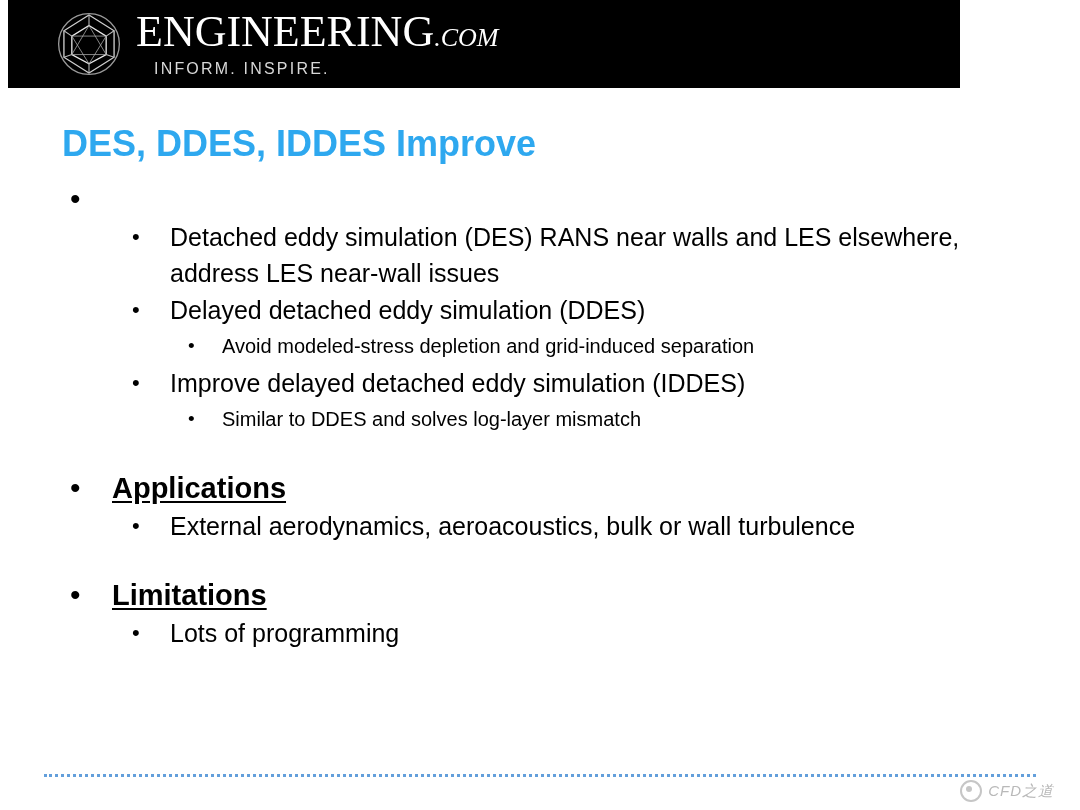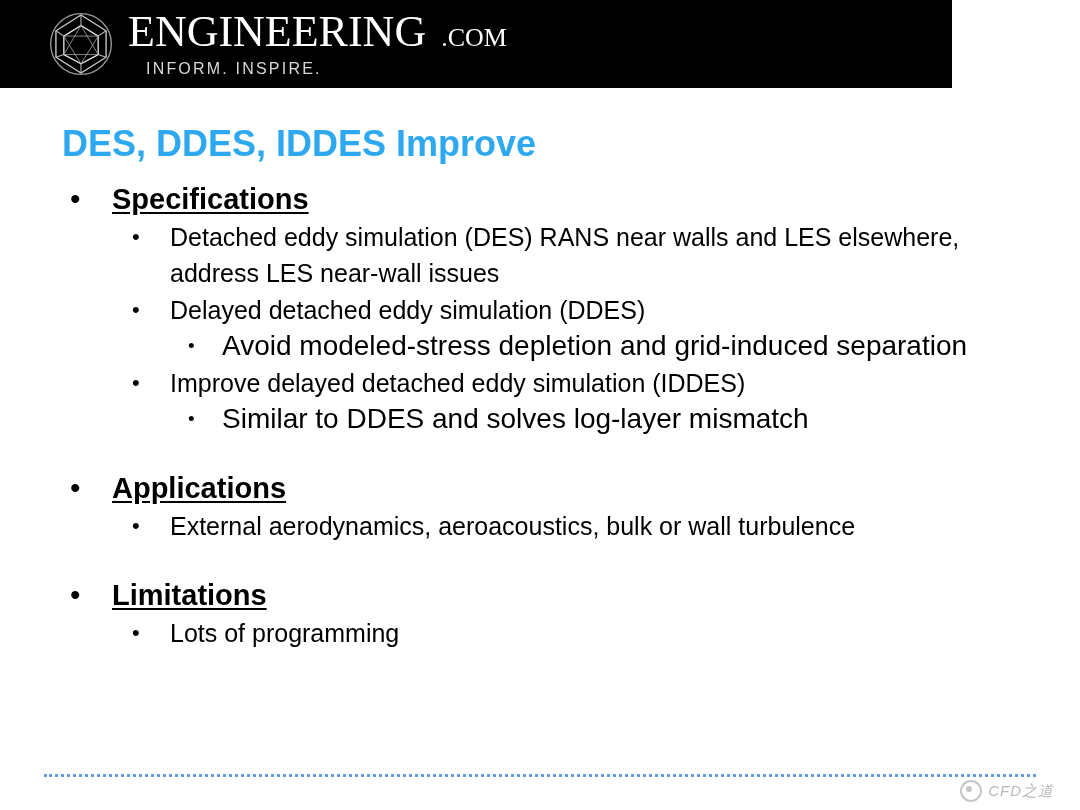--- a/index.html
+++ b/index.html
@@ -16,21 +16,21 @@
   .slide {
     position: relative;
     width: 1080px;
     height: 810px;
     background: #ffffff;
   }
 
   
   .header {
     position: absolute;
-    left: 0;
+    left: 8px;
     top: 0;
     width: 952px;
     height: 88px;
     background: #000000;
     display: flex;
     align-items: center;
   }
   .logo-mark {
     margin-left: 48px;
     width: 66px;
@@ -54,21 +54,22 @@
     line-height: 44px;
     letter-spacing: 0px;
     font-weight: 400;
     color: #ffffff;
   }
   .wordmark-dotcom {
     font-family: "Liberation Serif", serif;
     font-size: 26px;
     line-height: 26px;
     color: #ffffff;
-    margin-left: 15px;
+    margin-left: 0;
+    font-style: italic;
   }
   .wordmark-tag {
     font-family: "Liberation Sans", sans-serif;
     font-size: 16px;
     letter-spacing: 2.2px;
     color: #d8d8d8;
     margin-top: 6px;
     margin-left: 18px;
   }
 
@@ -148,21 +149,21 @@
   .lvl3 {
     margin-top: 0px;
   }
   .lvl3 .dot {
     width: 34px;
     margin-left: 118px;
     font-size: 19px;
     line-height: 36px;
   }
   .lvl3 .txt {
-    font-size: 28px;
+    font-size: 20px;
     line-height: 36px;
     max-width: 760px;
   }
 
   .gap {
     height: 30px;
   }
 
   
   .footer-line {
@@ -237,21 +238,20 @@
     </div>
   </div>
 
   <div class="content">
     <div class="title">DES, DDES, IDDES Improve</div>
 
     <div class="bullets">
 
       <div class="row lvl1">
         <span class="dot">•</span>
-        <span class="txt">Specifications</span>
       </div>
       <div class="row lvl2">
         <span class="dot">•</span>
         <span class="txt">Detached eddy simulation (DES) RANS near walls and LES elsewhere, address LES near-wall issues</span>
       </div>
       <div class="row lvl2">
         <span class="dot">•</span>
         <span class="txt">Delayed detached eddy simulation (DDES)</span>
       </div>
       <div class="row lvl3">

